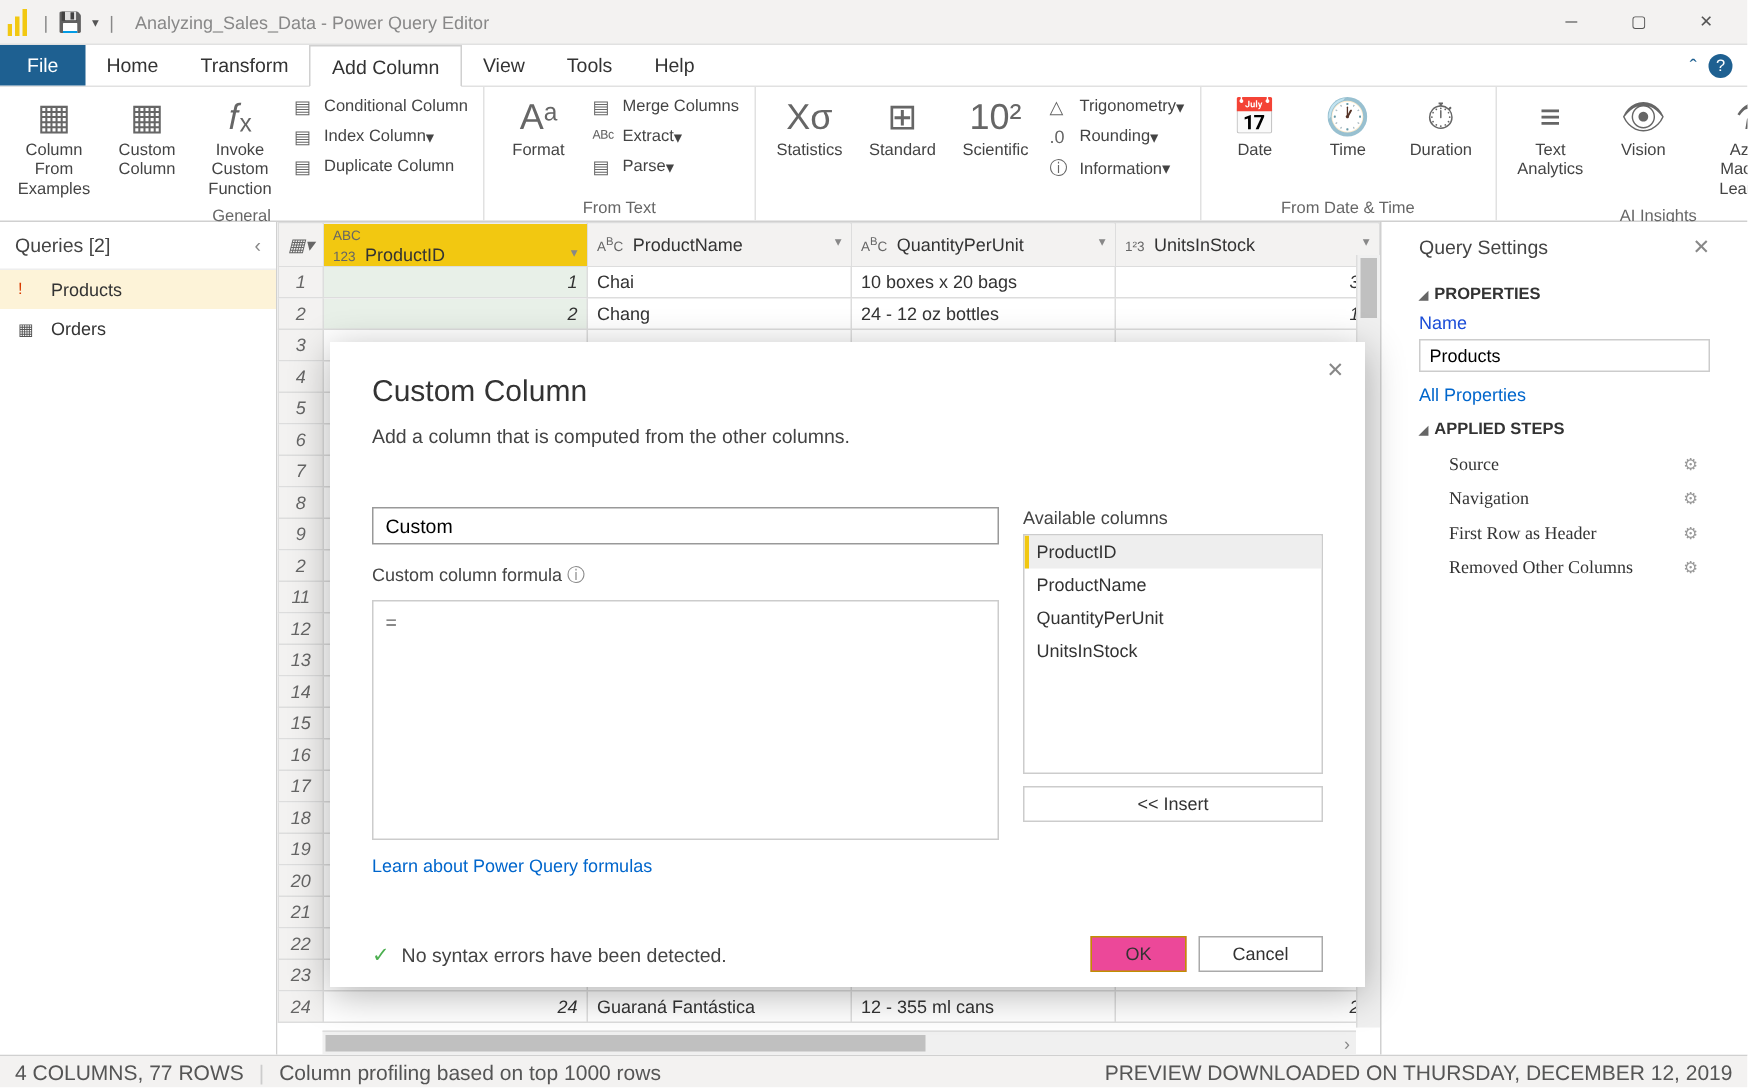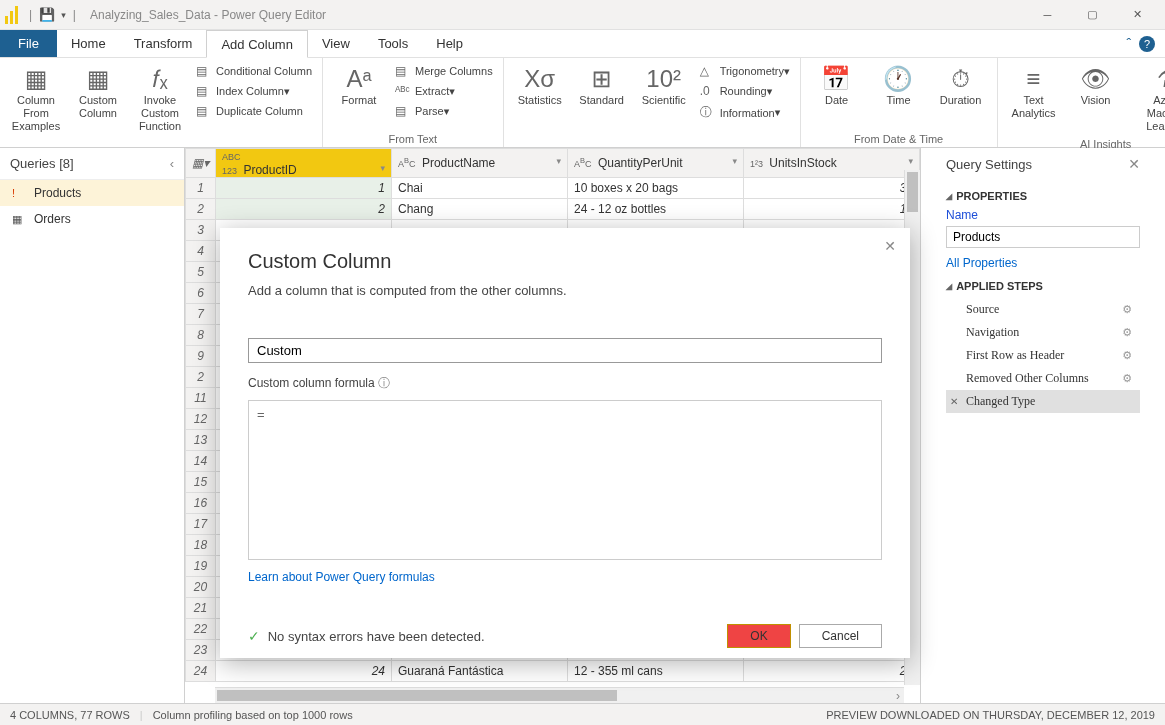--- a/index.html
+++ b/index.html
@@ -84,23 +84,23 @@
 .dlg-list { border: 1px solid #ccc; height: 160px; margin-top: 4px; overflow: auto; }
 .dlg-list-item { padding: 4px 8px; font-size: 12px; }
 .dlg-list-item.sel { background: #eee; border-left: 3px solid #F2C811; padding-left: 5px; }
 .dlg-insert { width: 100%; padding: 4px; border: 1px solid #ccc; background: #fff; font-size: 12px; margin-top: 8px; text-align: center; }
 .dlg-learn { color: #0066cc; font-size: 12px; margin-top: 10px; display: inline-block; }
 .dlg-status { display: flex; align-items: center; margin-top: 40px; }
 .dlg-status .check { color: #4CAF50; font-size: 14px; margin-right: 8px; }
 .dlg-status span.msg { font-size: 13px; color: #444; }
 .dlg-buttons { margin-left: auto; display: flex; gap: 8px; }
 .dlg-btn { padding: 4px 22px; border: 1px solid #aaa; background: #fff; font-size: 12px; }
-.dlg-btn.primary { background: #ef4444; border-color: #c09000; }
-
-.statusbar { height: 22px; background: #f3f2f1; border-top: 1px solid #d0d0d0; display: flex; align-items: center; padding: 0 10px; font-size: 11px; color: #555; justify-content: flex-end; }
+.dlg-btn.primary { background: #ec4899; border-color: #c09000; }
+
+.statusbar { height: 22px; background: #f3f2f1; border-top: 1px solid #d0d0d0; display: flex; align-items: center; padding: 0 10px; font-size: 14px; color: #555; justify-content: flex-end; }
 .statusbar .sep { margin: 0 10px; color: #ccc; }
 .statusbar .right { margin-left: auto; }
 
 svg.pbi-logo { width:14px; height:18px; }
 </style>
 </head>
 <body>
 
 <div class="titlebar">
   <span class="logo">
@@ -153,20 +153,21 @@
             <span class="ico">▤</span>
             <span>Conditional Column</span>
           </div>
         <div class="ribbon-btn-small"><span class="ico">▤</span><span>Index Column</span> ▾</div>
         <div class="ribbon-btn-small">
             <span class="ico">▤</span>
             <span>Duplicate Column</span>
           </div>
       </div>
     </div>
+    <div class="ribbon-group-label">General</div>
   </div>
 
   <div class="ribbon-group">
     <div class="ribbon-group-content">
       <div class="ribbon-btn-large">
           <span class="ico">Aᵃ</span>
           <span>Format</span>
         </div>
       <div class="ribbon-stack">
         <div class="ribbon-btn-small">
@@ -236,21 +237,21 @@
         </div>
     </div>
     <div class="ribbon-group-label">AI Insights</div>
   </div>
 </div>
 
 <div class="workspace">
 
   <div class="queries-pane">
     <div class="queries-header">
-      <span>Queries [8]</span>
+      <span>Queries [2]</span>
       <span class="collapse">‹</span>
     </div>
     <div class="queries-item active">
       <span class="ico">!</span>
       <span>Products</span>
     </div>
     <div class="queries-item orders">
       <span class="ico">▦</span>
       <span>Orders</span>
     </div>
@@ -467,40 +468,47 @@
           <span>Navigation</span>
           <span class="gear">⚙</span>
         </div>
         <div class="step-item">
           <span>First Row as Header</span>
           <span class="gear">⚙</span>
         </div>
         <div class="step-item">
           <span>Removed Other Columns</span>
           <span class="gear">⚙</span>
-        </div>
-        <div class="step-item active">
-          <span>Changed Type</span>
         </div>
       </div>
   </div>
 </div>
 
 <div class="dialog-overlay">
   <span class="dialog-close">✕</span>
   <div class="dialog-body">
     <div class="dialog-title">Custom Column</div>
     <div class="dialog-sub">Add a column that is computed from the other columns.</div>
     <div class="dialog-row">
       <div class="dialog-left">
         <input class="dlg-input" value="Custom" style="">
         <span class="dlg-label" style="margin-top:12px;display:inline-block;"><span>Custom column formula</span> <span style="color:#888;">ⓘ</span></span>
         <div class="dlg-formula">=</div>
         <span class="dlg-learn">Learn about Power Query formulas</span>
       </div>
+      <div class="dialog-right">
+        <span class="dlg-label">Available columns</span>
+        <div class="dlg-list" id="avail-list">
+            <div class="dlg-list-item sel">ProductID</div>
+            <div class="dlg-list-item">ProductName</div>
+            <div class="dlg-list-item">QuantityPerUnit</div>
+            <div class="dlg-list-item">UnitsInStock</div>
+          </div>
+        <div class="dlg-insert">&lt;&lt; Insert</div>
+      </div>
     </div>
     <div class="dlg-status">
       <span class="check">✓</span>
       <span class="msg">No syntax errors have been detected.</span>
       <div class="dlg-buttons">
         <div class="dlg-btn primary">OK</div>
         <div class="dlg-btn">Cancel</div>
       </div>
     </div>
   </div>

